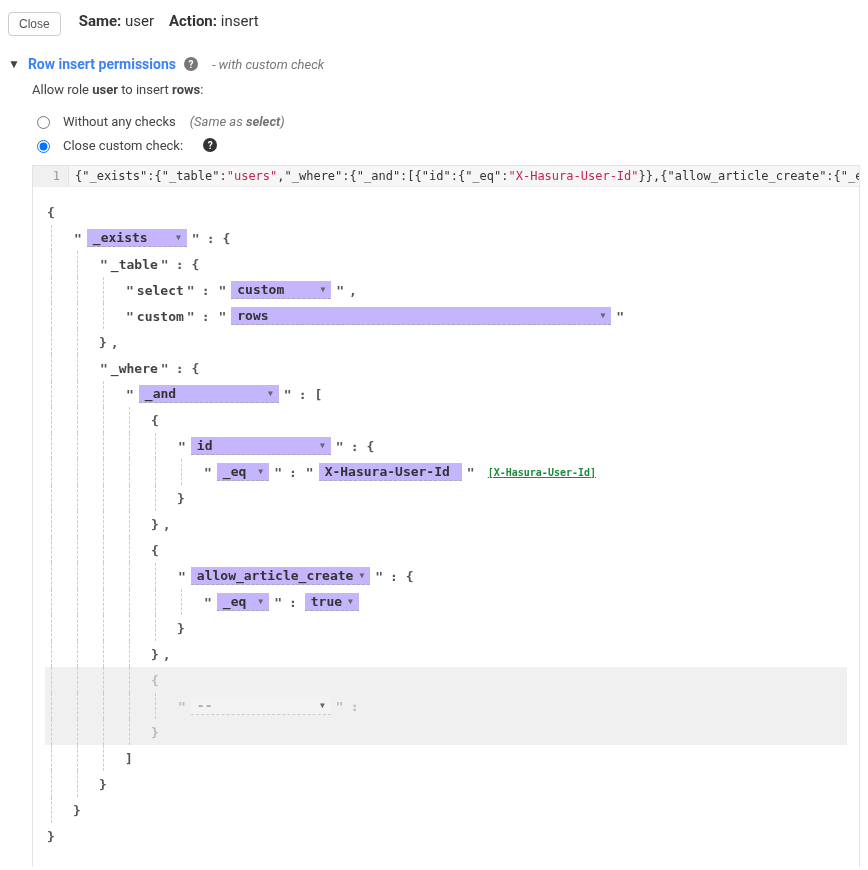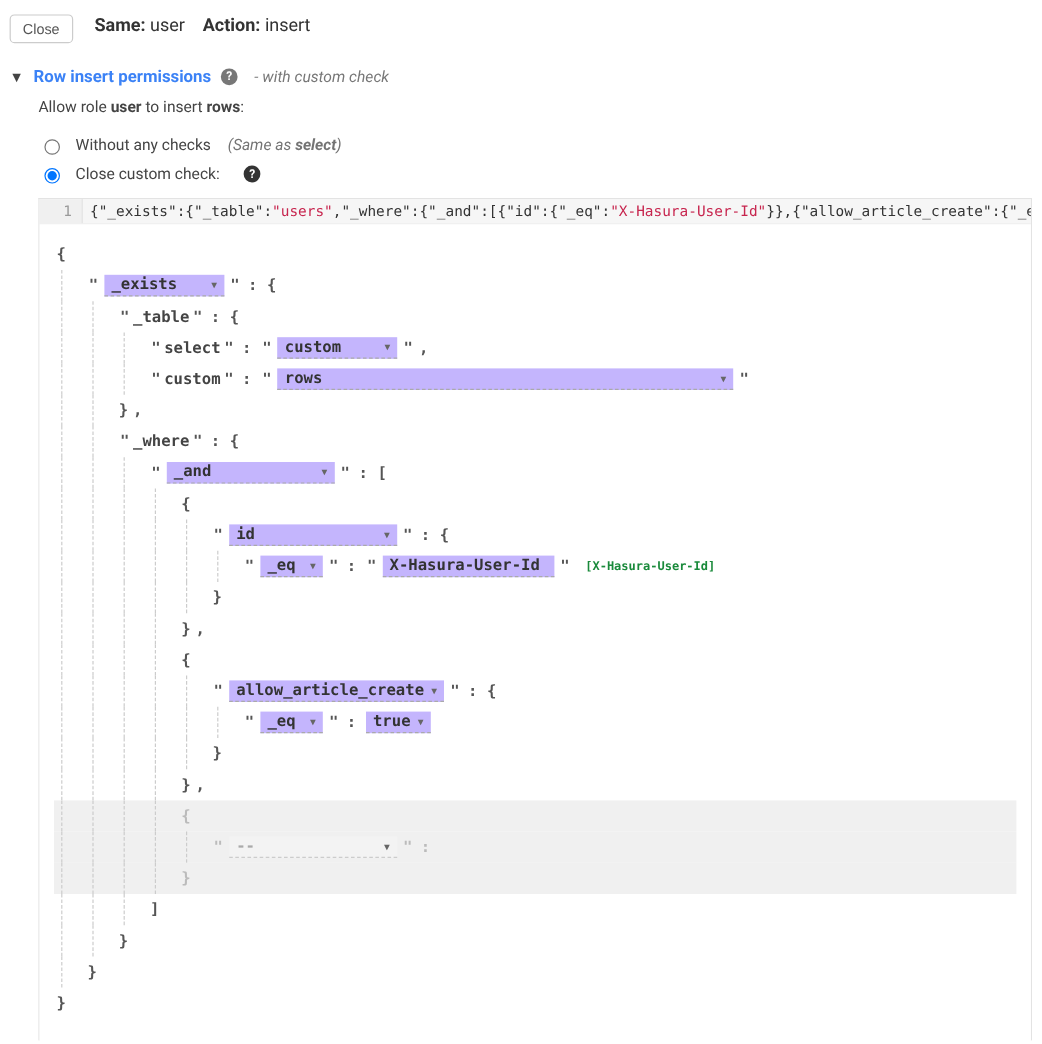--- a/index.html
+++ b/index.html
@@ -178,20 +178,21 @@
   }
   .w-sm { min-width: 50px; justify-content: flex-end; }
   .w-md { min-width: 100px; }
   .w-lg { min-width: 140px; }
   .w-xl { min-width: 380px; }
   .pill {
     color: #1a8a3b;
     font-weight: 700;
     font-size: 10px;
     margin-left: 10px;
+    text-decoration: underline;
   }
   .faded-row {
     background: #f0f0f0;
   }
   .faded-row .dd { color: #aaa; border-color:#ccc; background:#f3f3f3; }
   .faded-row .quote, .faded-row .colon, .faded-row .brace { color: #bbb; }
   .spacer { flex: 1; }
 </style>
 </head>
 <body>

